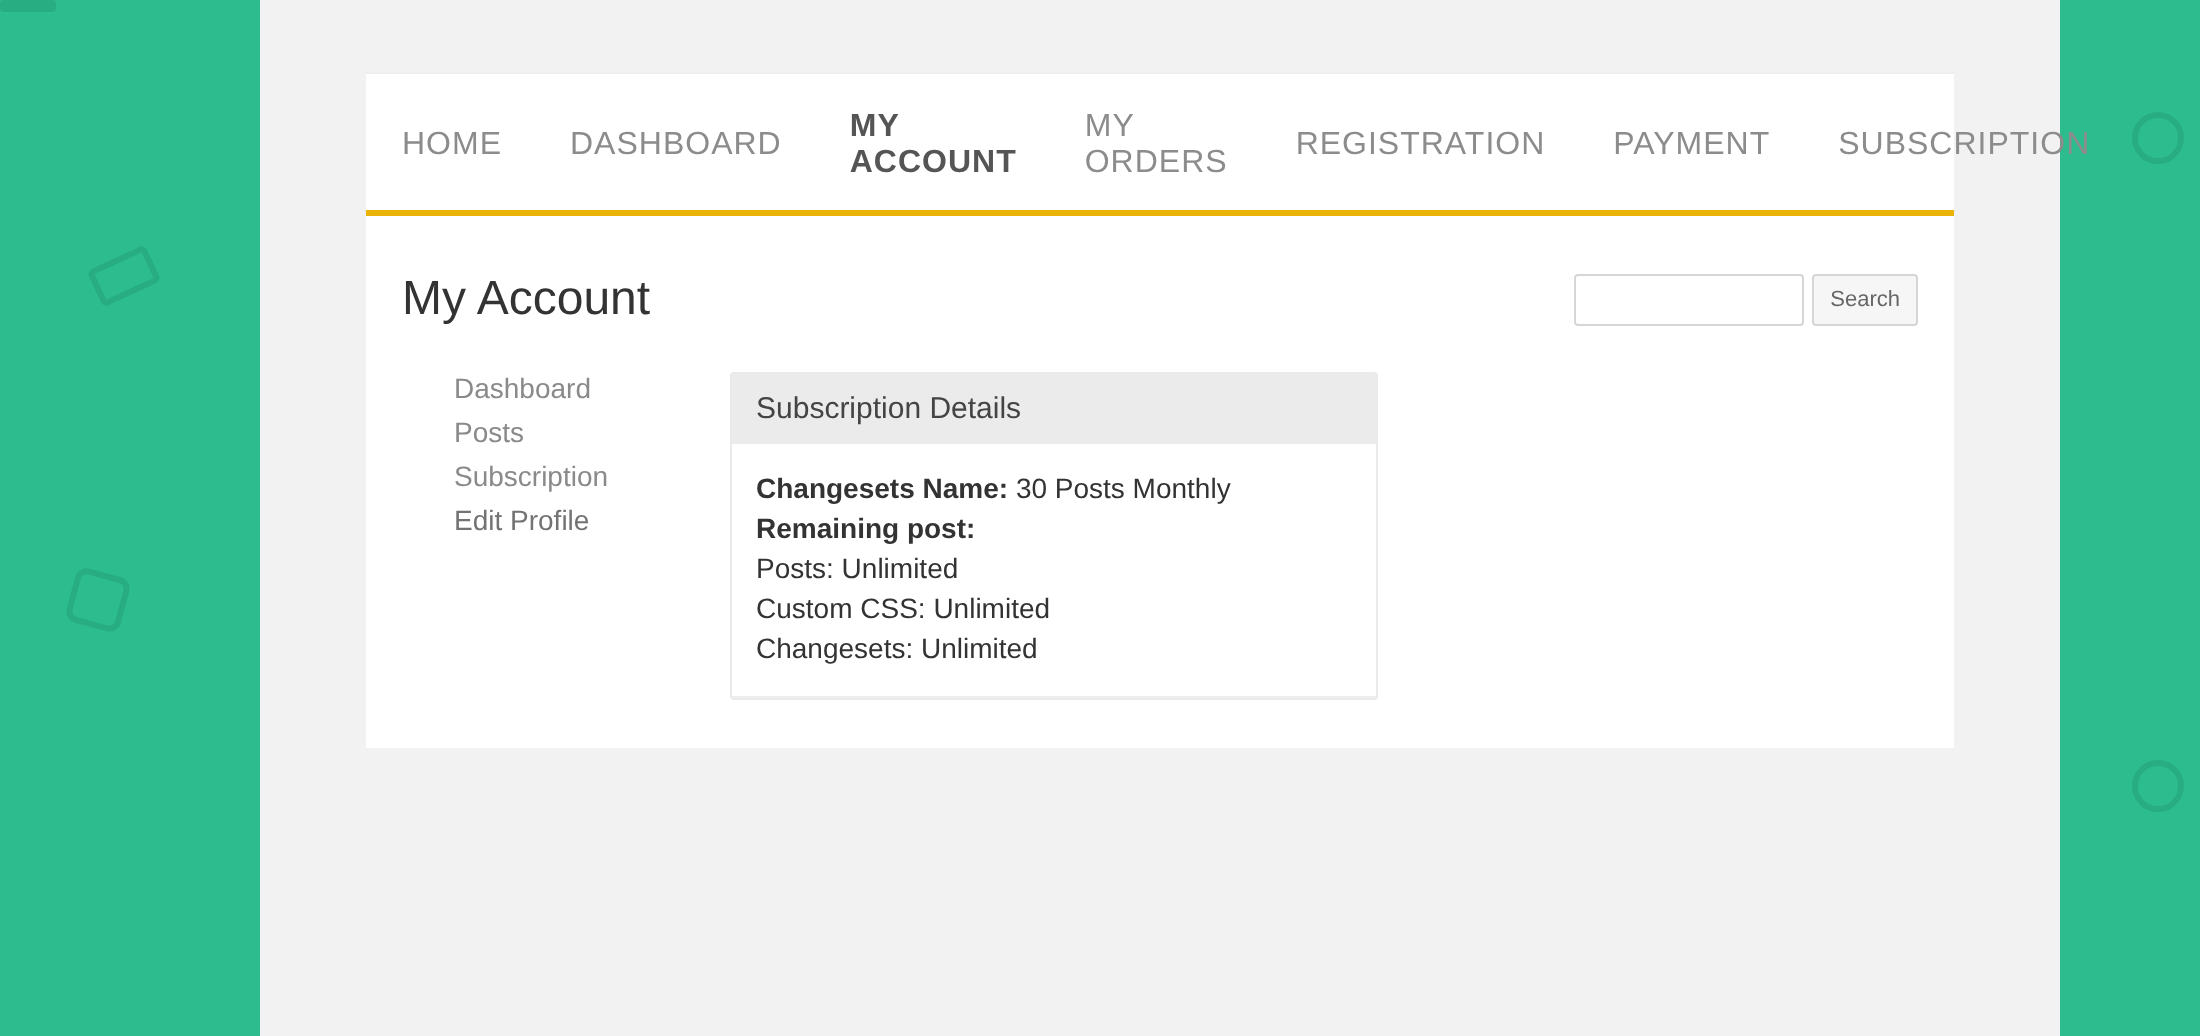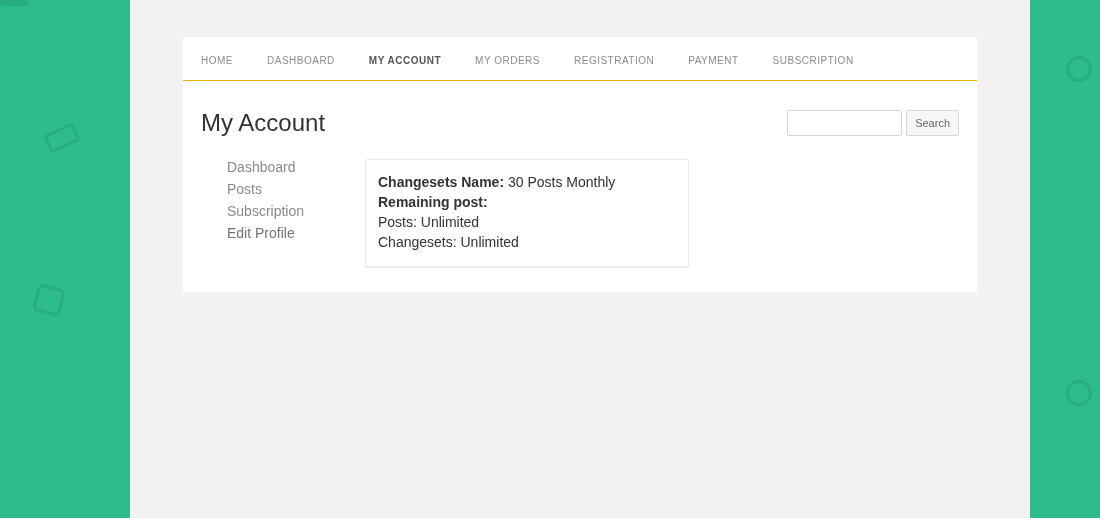--- a/index.html
+++ b/index.html
@@ -38,23 +38,23 @@
       left: 183px;
       top: 36px;
       width: 794px;
       background: #fff;
       padding-bottom: 24px;
     }
     .nav {
       display: flex;
       padding: 18px 18px 14px 18px;
       border-top: 1px solid #eee;
-      border-bottom: 1px solid #eab308;
+      border-bottom: 3px solid #eab308;
       gap: 34px;
-      font-size: 10px;
+      font-size: 16px;
       letter-spacing: 0.5px;
       color: #8c8c8c;
       align-items: center;
     }
     .nav span {
       cursor: pointer;
     }
     .nav .active {
       font-weight: 700;
       color: #555;
@@ -169,27 +169,29 @@
 
   <div class="main-cols">
     <div class="sidebar">
       <span class="link">Dashboard</span>
       <span class="link">Posts</span>
       <span class="link">Subscription</span>
       <span class="link link-accent">Edit Profile</span>
     </div>
 
     <div class="details-panel">
+      <div class="panel-header">Subscription Details</div>
       <div class="panel-body">
         <div class="panel-line">
           <span class="b">Changesets Name:</span>
           <span>30 Posts Monthly</span>
         </div>
         <div class="panel-line">
           <span class="b">Remaining post:</span>
         </div>
         <div class="panel-line">Posts: Unlimited</div>
+        <div class="panel-line">Custom CSS: Unlimited</div>
         <div class="panel-line">Changesets: Unlimited</div>
       </div>
     </div>
   </div>
 
 </div>
 
 </body></html>

